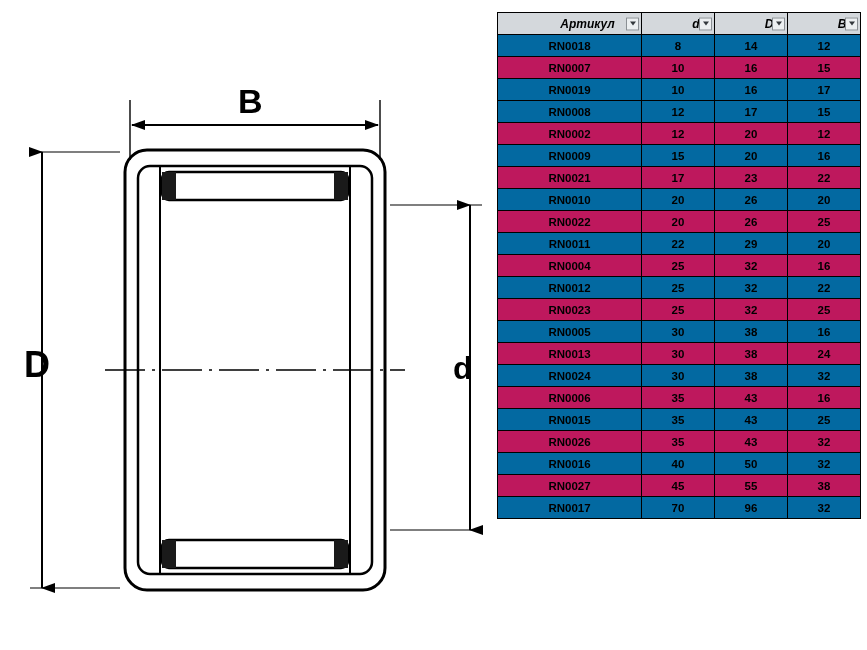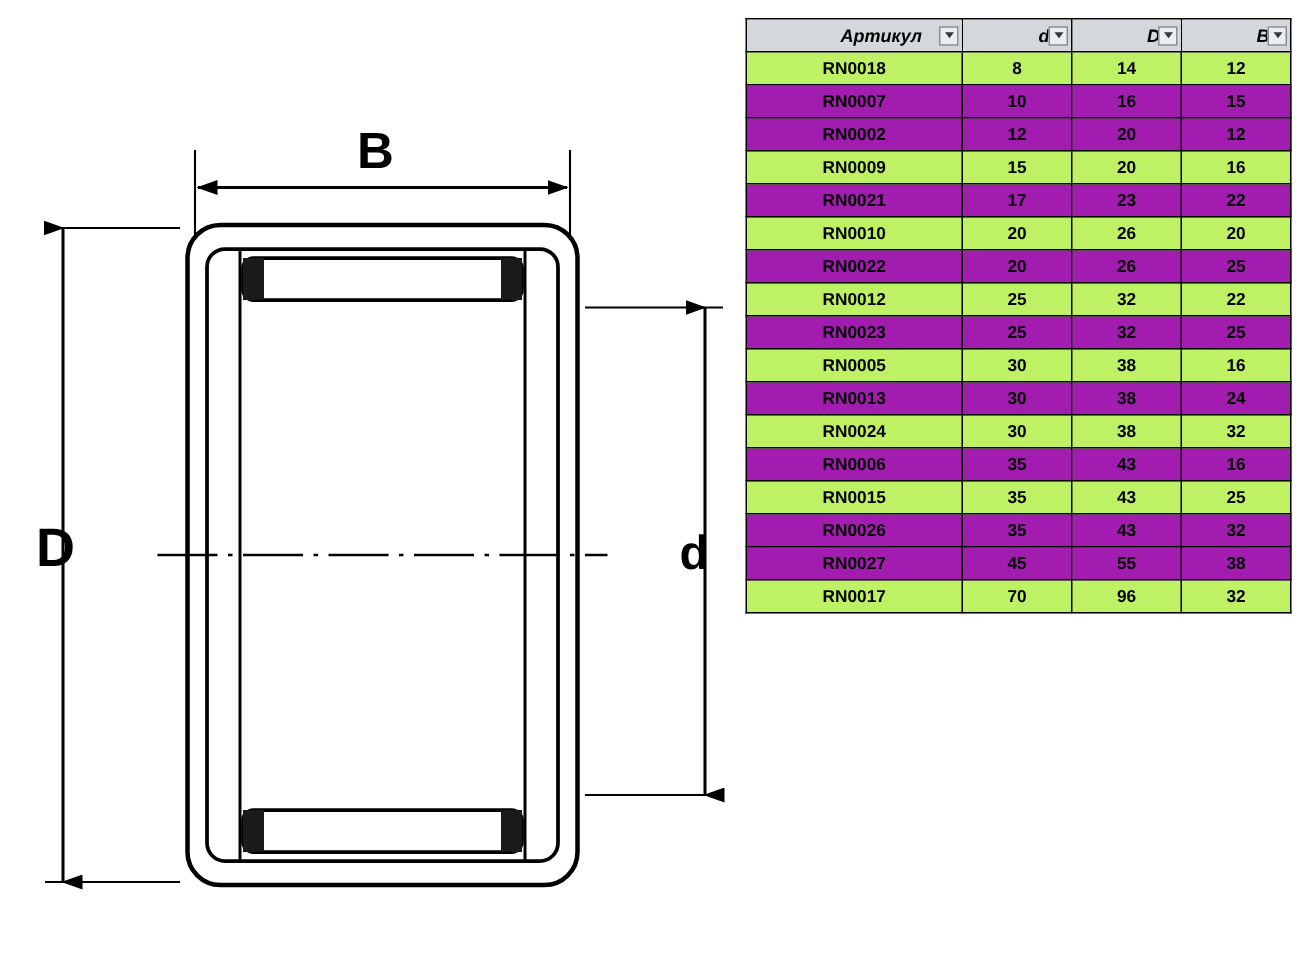--- a/index.html
+++ b/index.html
@@ -79,22 +79,22 @@
     align-items: center;
     justify-content: center;
   }
   .filter-btn .caret {
     width: 0;
     height: 0;
     border-left: 3px solid transparent;
     border-right: 3px solid transparent;
     border-top: 4px solid #33383d;
   }
-  tbody tr.odd td { background: #bef264; }
-  tbody tr.even td { background: #a21caf; }
+  tbody tr.odd td { background: #0369a1; }
+  tbody tr.even td { background: #be185d; }
 
   .hdr-label { display: inline-block; margin-left: 36px; }
 </style>
 </head>
 <body>
 
 <div class="page">
 
   <div class="drawing">
     <svg width="495" height="650" viewBox="0 0 495 650" xmlns="http://www.w3.org/2000/svg">
@@ -202,20 +202,32 @@
             <td>8</td>
             <td>14</td>
             <td>12</td>
           </tr>
           <tr class="even">
             <td>RN0007</td>
             <td>10</td>
             <td>16</td>
             <td>15</td>
           </tr>
+          <tr class="odd">
+            <td>RN0019</td>
+            <td>10</td>
+            <td>16</td>
+            <td>17</td>
+          </tr>
+          <tr class="odd">
+            <td>RN0008</td>
+            <td>12</td>
+            <td>17</td>
+            <td>15</td>
+          </tr>
           <tr class="even">
             <td>RN0002</td>
             <td>12</td>
             <td>20</td>
             <td>12</td>
           </tr>
           <tr class="odd">
             <td>RN0009</td>
             <td>15</td>
             <td>20</td>
@@ -233,20 +245,32 @@
             <td>26</td>
             <td>20</td>
           </tr>
           <tr class="even">
             <td>RN0022</td>
             <td>20</td>
             <td>26</td>
             <td>25</td>
           </tr>
           <tr class="odd">
+            <td>RN0011</td>
+            <td>22</td>
+            <td>29</td>
+            <td>20</td>
+          </tr>
+          <tr class="even">
+            <td>RN0004</td>
+            <td>25</td>
+            <td>32</td>
+            <td>16</td>
+          </tr>
+          <tr class="odd">
             <td>RN0012</td>
             <td>25</td>
             <td>32</td>
             <td>22</td>
           </tr>
           <tr class="even">
             <td>RN0023</td>
             <td>25</td>
             <td>32</td>
             <td>25</td>
@@ -280,20 +304,26 @@
             <td>35</td>
             <td>43</td>
             <td>25</td>
           </tr>
           <tr class="even">
             <td>RN0026</td>
             <td>35</td>
             <td>43</td>
             <td>32</td>
           </tr>
+          <tr class="odd">
+            <td>RN0016</td>
+            <td>40</td>
+            <td>50</td>
+            <td>32</td>
+          </tr>
           <tr class="even">
             <td>RN0027</td>
             <td>45</td>
             <td>55</td>
             <td>38</td>
           </tr>
           <tr class="odd">
             <td>RN0017</td>
             <td>70</td>
             <td>96</td>

